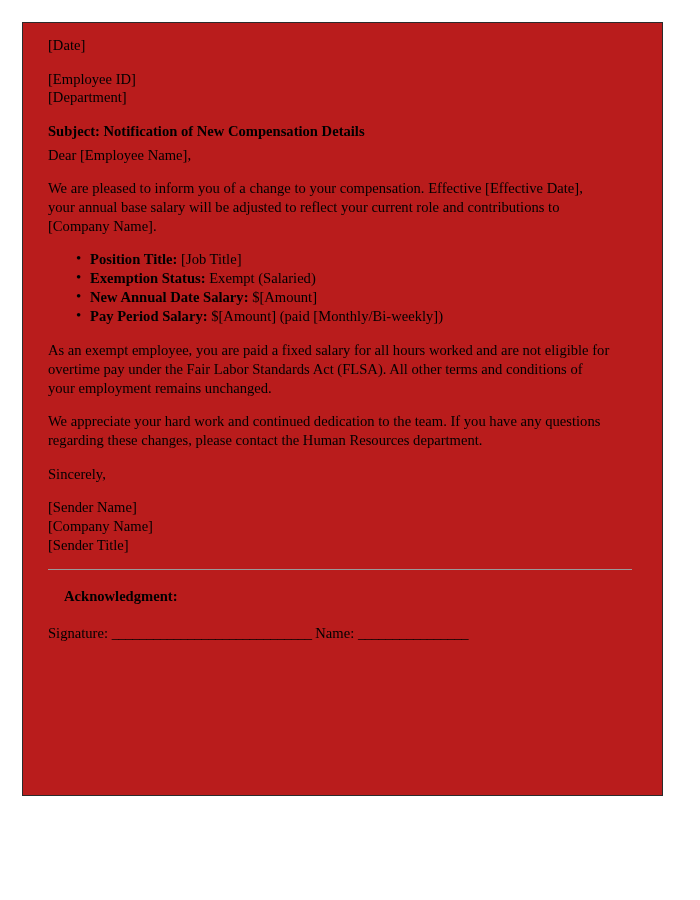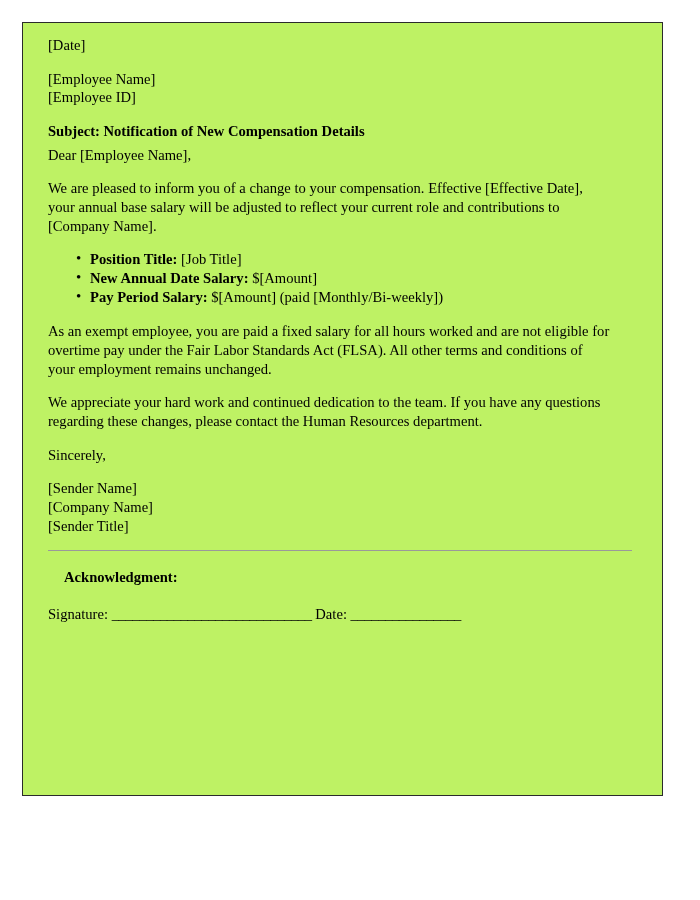--- a/index.html
+++ b/index.html
@@ -15,21 +15,21 @@
     overflow: hidden;
   }
   .page-frame {
     position: absolute;
     left: 22px;
     top: 22px;
     width: 641px;
     height: 774px;
     border: 1.5px solid #2b2b2b;
     box-sizing: border-box;
-    background: #bef264;
+    background: #b91c1c;
   }
   .doc-body {
     position: absolute;
     left: 25px;
     top: 13px;
     width: 563px;
   }
   p, .blk {
     margin: 0 0 15px 0;
     font-size: 14.6px;
@@ -93,35 +93,39 @@
 </style>
 </head>
 <body>
 
 <div class="page-frame">
   <div class="doc-body">
 
     <p>[Date]</p>
 
     <div class="blk">
-      <span class="addr-line">[Employee Name]</span>
       <span class="addr-line">[Employee ID]</span>
+      <span class="addr-line">[Department]</span>
     </div>
 
     <p class="subject">Subject: Notification of New Compensation Details</p>
 
     <p>Dear [Employee Name],</p>
 
     <p>We are pleased to inform you of a change to your compensation. Effective [Effective Date], your annual base salary will be adjusted to reflect your current role and contributions to [Company Name].</p>
 
 
     <ul class="details">
       <li>
         <span class="lbl">Position Title:</span>
         <span>[Job Title]</span>
+      </li>
+      <li>
+        <span class="lbl">Exemption Status:</span>
+        <span>Exempt (Salaried)</span>
       </li>
       <li>
         <span class="lbl">New Annual Date Salary:</span>
         <span>$[Amount]</span>
       </li>
       <li>
         <span class="lbl">Pay Period Salary:</span>
         <span>$[Amount] (paid [Monthly/Bi-weekly])</span>
       </li>
     </ul>
@@ -141,18 +145,18 @@
     <hr class="divider">
 
     <p class="ack-head">Acknowledgment:</p>
 
 
     <div class="gap-sm"></div>
 
     <p class="sig-row">
       <span>Signature:</span>
       <span class="rule">_____________________________</span>
-      <span>Date:</span>
+      <span>Name:</span>
       <span class="rule">________________</span>
     </p>
 
   </div>
 </div>
 
 </body></html>

